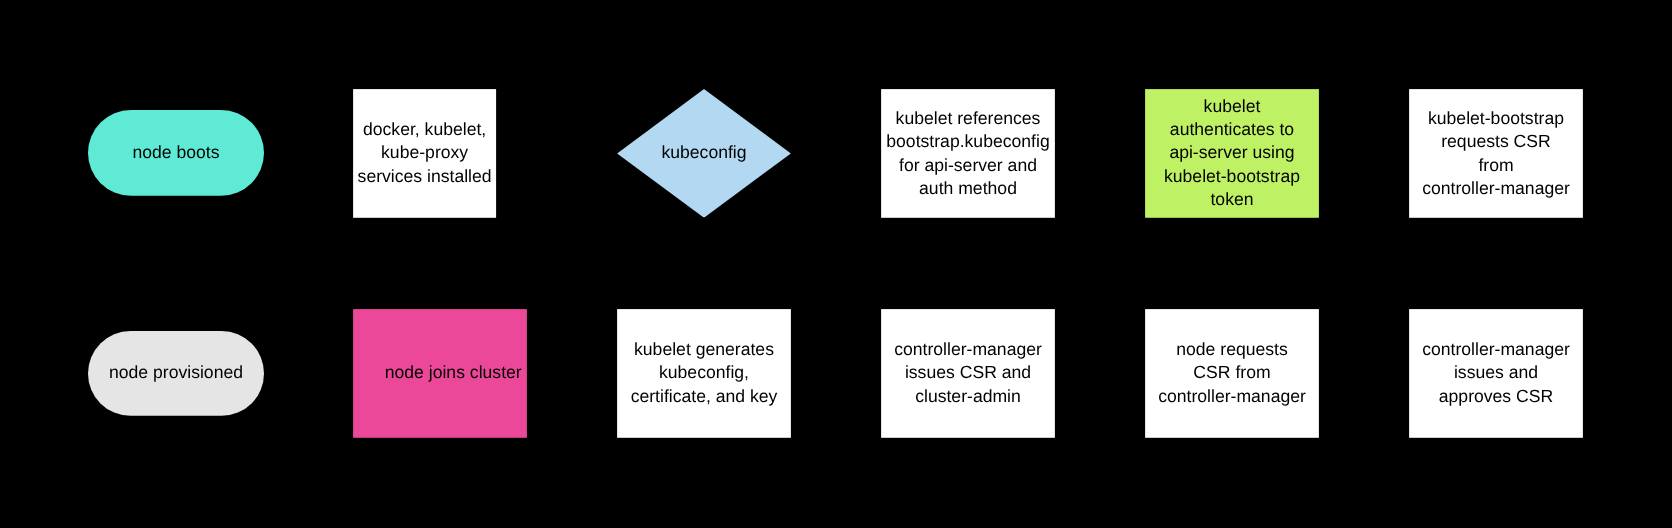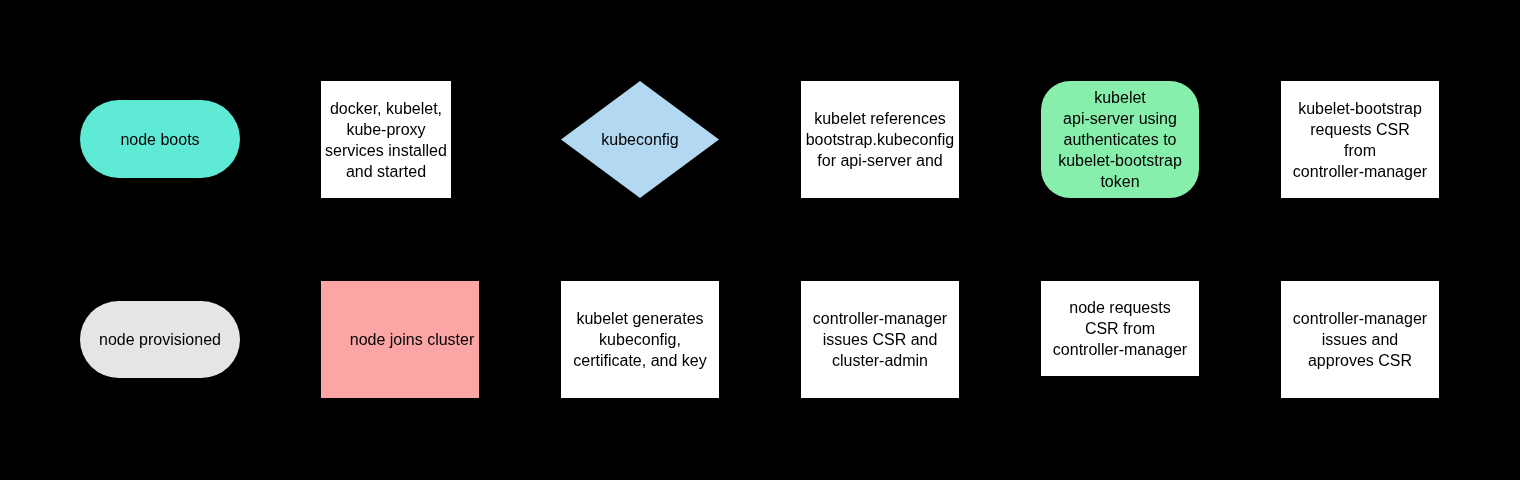--- a/index.html
+++ b/index.html
@@ -37,83 +37,83 @@
   .p-r1c1 { left: 80px;   top: 100px; width: 160px; height: 78px; }
   .p-r1c2 { left: 321px;  top: 81px;  width: 130px; height: 117px; }
   .p-r1c3 { left: 561px;  top: 81px;  width: 158px; height: 117px; }
   .p-r1c4 { left: 801px;  top: 81px;  width: 158px; height: 117px; }
   .p-r1c5 { left: 1041px; top: 81px;  width: 158px; height: 117px; }
   .p-r1c6 { left: 1281px; top: 81px;  width: 158px; height: 117px; }
   .p-r2c1 { left: 80px;   top: 301px; width: 160px; height: 77px; }
   .p-r2c2 { left: 321px;  top: 281px; width: 158px; height: 117px; }
   .p-r2c3 { left: 561px;  top: 281px; width: 158px; height: 117px; }
   .p-r2c4 { left: 801px;  top: 281px; width: 158px; height: 117px; }
-  .p-r2c5 { left: 1041px; top: 281px; width: 158px; height: 95px; align-items: center; }
+  .p-r2c5 { left: 1041px; top: 281px; width: 158px; height: 117px; align-items: center; }
   .p-r2c6 { left: 1281px; top: 281px; width: 158px; height: 117px; }
 </style>
 </head>
 <body>
 
 <div id="canvas">
 
   <div class="node pill p-r1c1" style="background: #5eead4;">
     <div class="lines">
         <div class="line">node boots</div>
       </div>
   </div>
 
   <div class="node rect p-r1c2" style="background: rgb(255, 255, 255);">
     <div class="lines">
         <div class="line">docker, kubelet,</div>
         <div class="line">kube-proxy</div>
         <div class="line">services installed</div>
-        <div class="line">and started</div>
       </div>
   </div>
 
   <div class="node diamond p-r1c3" style="background: rgb(178, 216, 242);">
     <div class="lines">
         <div class="line">kubeconfig</div>
       </div>
   </div>
 
   <div class="node rect p-r1c4" style="background: rgb(255, 255, 255); justify-content: flex-end;">
     <div class="lines">
         <div class="line">kubelet references</div>
         <div class="line">bootstrap.kubeconfig</div>
         <div class="line">for api-server and</div>
+        <div class="line">auth method</div>
       </div>
   </div>
 
-  <div class="node rect p-r1c5" style="background: #86efac; border-radius: 29px;">
+  <div class="node rect p-r1c5" style="background: #bef264;">
     <div class="lines">
         <div class="line">kubelet</div>
+        <div class="line">authenticates to</div>
         <div class="line">api-server using</div>
-        <div class="line">authenticates to</div>
         <div class="line">kubelet-bootstrap</div>
         <div class="line">token</div>
       </div>
   </div>
 
   <div class="node rect p-r1c6" style="background: rgb(255, 255, 255);">
     <div class="lines">
         <div class="line">kubelet-bootstrap</div>
         <div class="line">requests CSR</div>
         <div class="line">from</div>
         <div class="line">controller-manager</div>
       </div>
   </div>
 
   <div class="node pill p-r2c1" style="background: #e5e5e5;">
     <div class="lines">
         <div class="line">node provisioned</div>
       </div>
   </div>
 
-  <div class="node rect p-r2c2" style="background: #fca5a5; padding-left: 24px;">
+  <div class="node rect p-r2c2" style="background: #ec4899; padding-left: 24px;">
     <div class="lines">
         <div class="line">node joins cluster</div>
       </div>
   </div>
 
   <div class="node rect p-r2c3" style="background: rgb(255, 255, 255);">
     <div class="lines">
         <div class="line">kubelet generates</div>
         <div class="line">kubeconfig,</div>
         <div class="line">certificate, and key</div>

